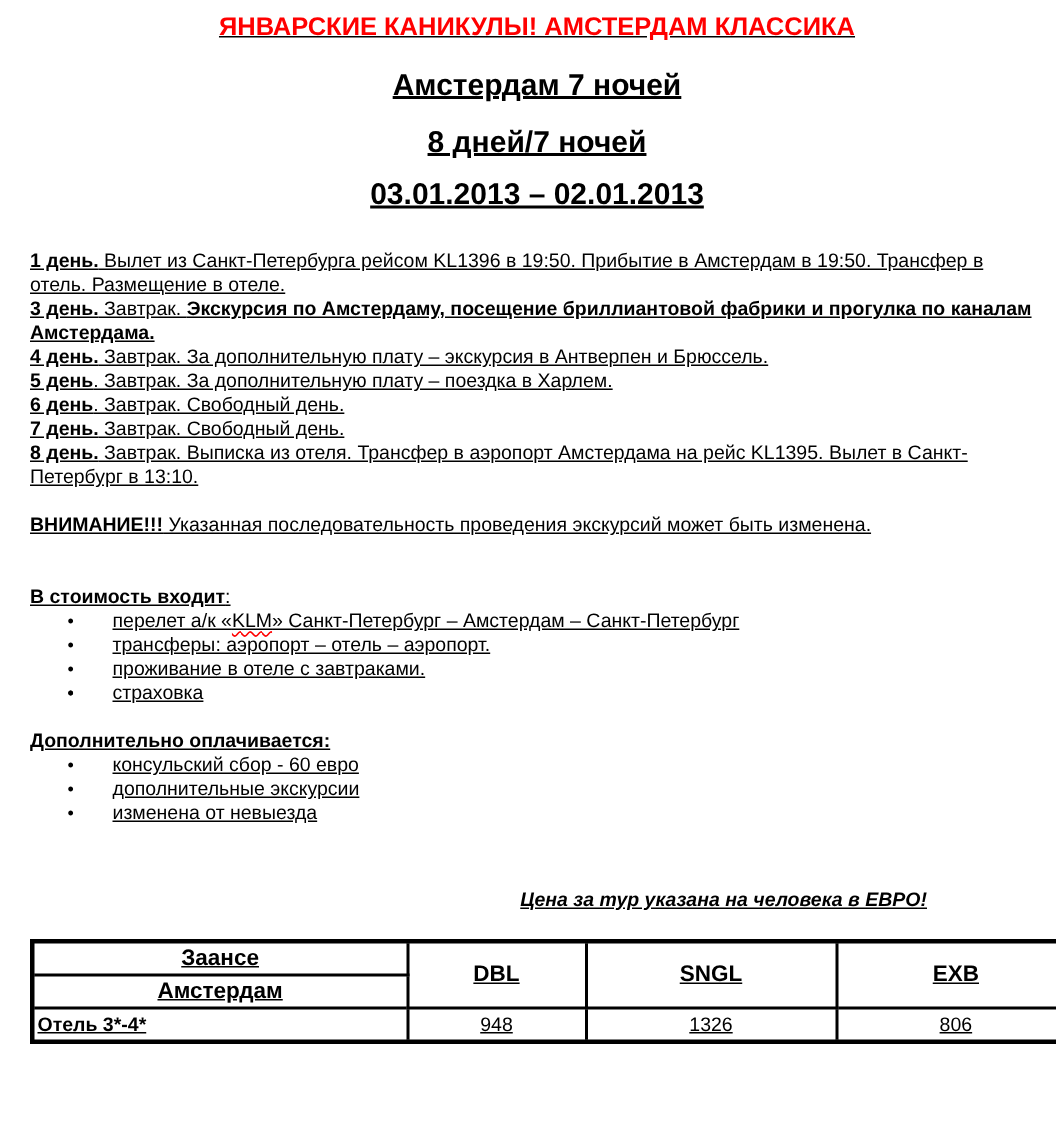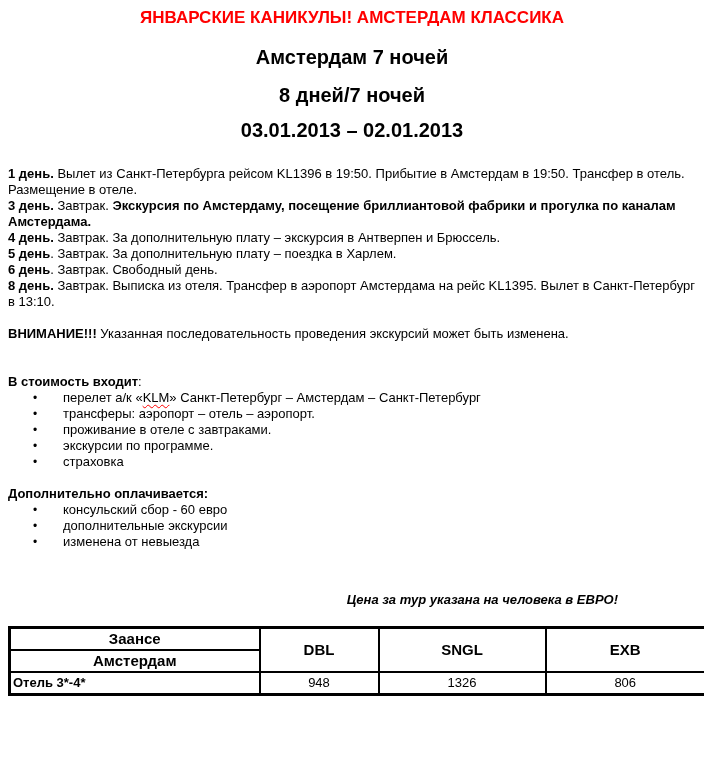--- a/index.html
+++ b/index.html
@@ -4,21 +4,21 @@
 <style>
   * { box-sizing: border-box; }
   html, body { margin: 0; padding: 0; background: #ffffff; }
   body {
     width: 704px;
     font-family: "Liberation Sans", "DejaVu Sans", sans-serif;
     font-size: 13px;
     line-height: 16px;
     color: #000000;
   }
-  .page { padding: 0 8px 6px 8px; }
+  .page { padding: 0 8px 6px 20px; text-decoration: underline; }
 
   .doc-title {
     margin: 8px 0 0 0;
     text-align: center;
     font-size: 17px;
     line-height: 19px;
     font-weight: bold;
     color: #ff0000;
   }
   .subtitle {
@@ -109,31 +109,32 @@
   <p class="subtitle s1">Амстердам 7 ночей</p>
   <p class="subtitle s2">8 дней/7 ночей</p>
   <p class="subtitle s3">03.01.2013 – 02.01.2013</p>
 
   <div class="itinerary">
     <p class="day"><b>1 день.</b><span> Вылет из Санкт-Петербурга рейсом KL1396 в 19:50. Прибытие в Амстердам в 19:50. Трансфер в отель. Размещение в отеле.</span><b></b></p>
     <p class="day"><b>3 день.</b><span> Завтрак. </span><b>Экскурсия по Амстердаму, посещение бриллиантовой фабрики и прогулка по каналам Амстердама.</b></p>
     <p class="day"><b>4 день.</b><span> Завтрак. За дополнительную плату – экскурсия в Антверпен и Брюссель.</span><b></b></p>
     <p class="day"><b>5 день</b><span>. Завтрак. За дополнительную плату – поездка в Харлем.</span><b></b></p>
     <p class="day"><b>6 день</b><span>. Завтрак. Свободный день.</span><b></b></p>
+    <p class="day"><b>7 день.</b><span> Завтрак. Свободный день.</span><b></b></p>
     <p class="day"><b>8 день.</b><span> Завтрак. Выписка из отеля. Трансфер в аэропорт Амстердама на рейс KL1395. Вылет в Санкт-Петербург в 13:10.</span><b></b></p>
   </div>
 
   <p class="attention"><b>ВНИМАНИЕ!!!</b><span> Указанная последовательность проведения экскурсий может быть изменена.</span></p>
 
   <p class="section-heading included-heading"><b>В стоимость входит</b><span class="colon">:</span></p>
   <ul class="bullets">
     <li><span class="bullet">•</span><span>перелет а/к «</span><span class="spellcheck">KLM</span><span>» Санкт-Петербург – Амстердам – Санкт-Петербург</span></li>
     <li><span class="bullet">•</span><span>трансферы: аэропорт – отель – аэропорт.</span></li>
     <li><span class="bullet">•</span><span>проживание в отеле с завтраками.</span></li>
-    <li><span class="bullet">•</span><span>экскурсии по программе.</span></li>
+    <li><span class="bullet">•</span></li>
     <li><span class="bullet">•</span><span>страховка</span></li>
   </ul>
 
   <p class="section-heading additional-heading"><b>Дополнительно оплачивается:</b></p>
   <ul class="bullets">
     <li><span class="bullet">•</span><span>консульский сбор - 60 евро</span></li>
     <li><span class="bullet">•</span><span>дополнительные экскурсии</span></li>
     <li><span class="bullet">•</span><span>изменена от невыезда</span></li>
   </ul>
 

